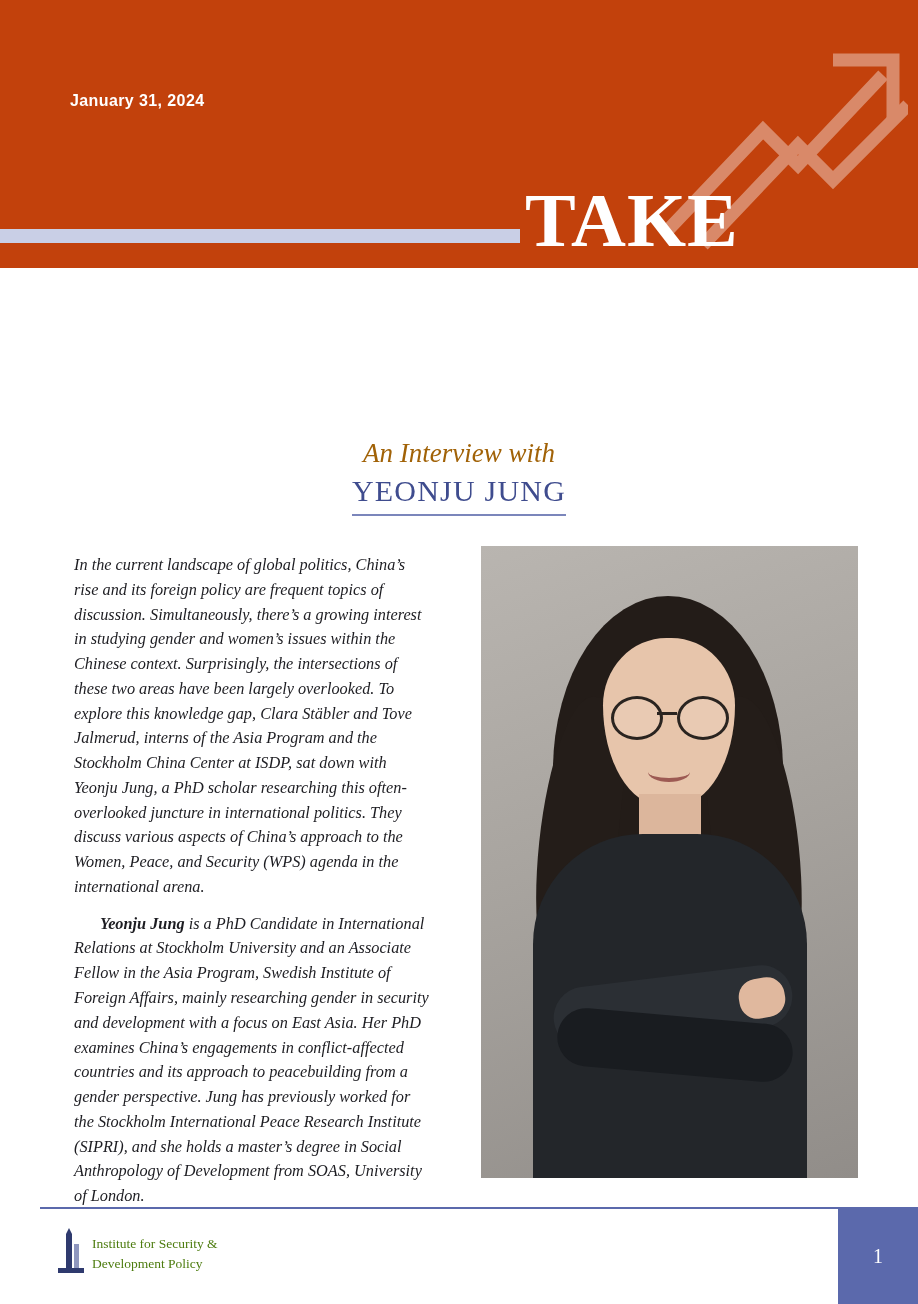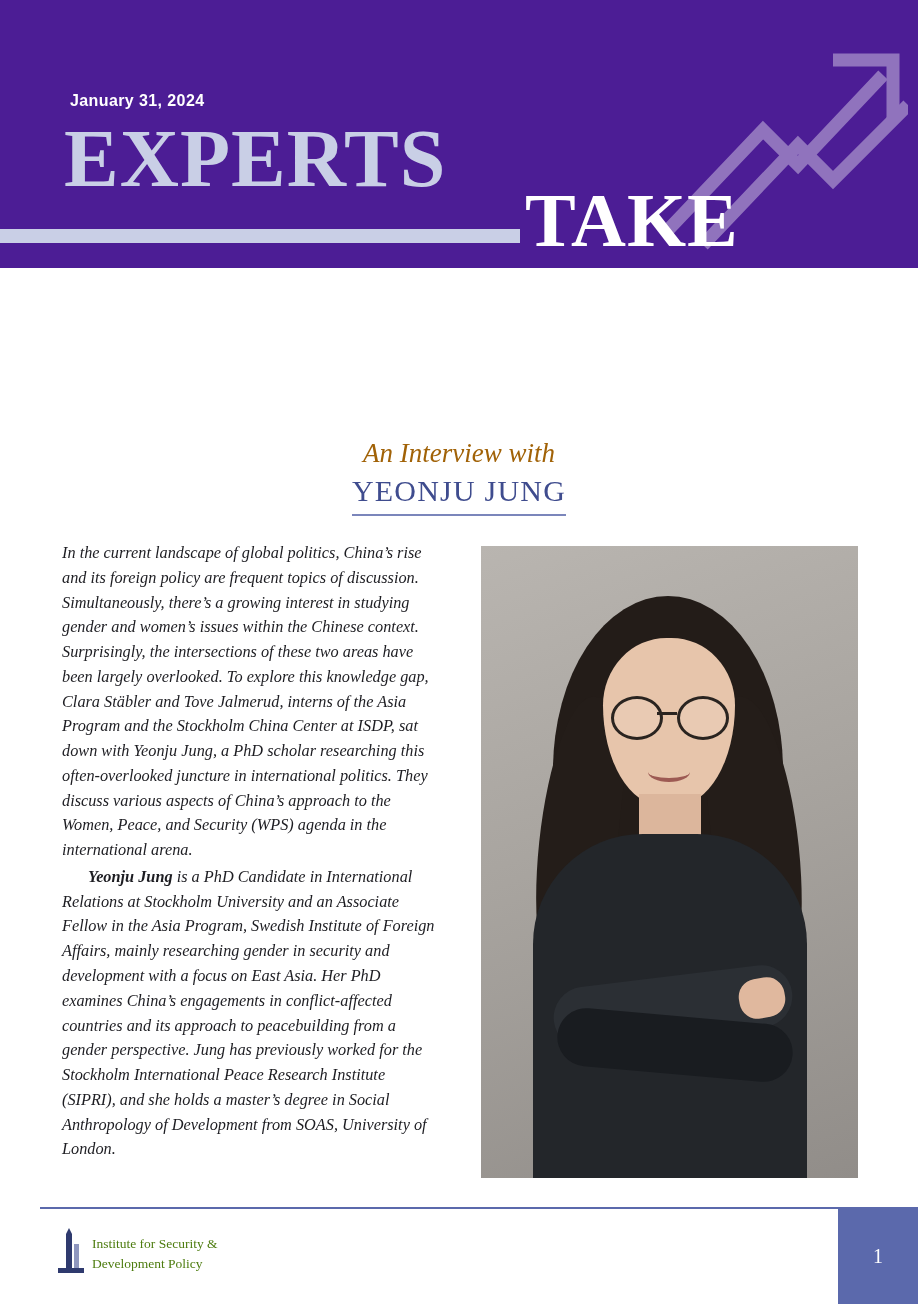--- a/index.html
+++ b/index.html
@@ -14,21 +14,21 @@
     font-family: "Liberation Serif", serif;
     overflow: hidden;
   }
 
   
   .header {
     position: absolute;
     left: 0; top: 0;
     width: 918px;
     height: 268px;
-    background: #4c1d95;
+    background: #c2410c;
     overflow: hidden;
   }
   .header .arrows {
     position: absolute;
     right: 10px;
     top: 0px;
     width: 260px;
     height: 250px;
     opacity: 0.38;
   }
@@ -121,21 +121,21 @@
     left: 62px;
     top: 541px;
     width: 380px;
     font-family: "Liberation Serif", serif;
     font-style: italic;
     font-size: 16.3px;
     line-height: 1.52;
     color: #1d1d22;
     text-align: left;
   }
-  .body-col p { margin: 0; }
+  .body-col p { margin: 12px; }
   .body-col p.indented { text-indent: 26px; margin-top: 2px; }
   .body-col .lead-name { font-weight: bold; font-style: italic; }
 
   
   .portrait {
     position: absolute;
     left: 481px;
     top: 546px;
     width: 377px;
     height: 632px;
@@ -282,21 +282,20 @@
 
 <div class="header">
   <svg class="arrows" viewBox="0 0 260 250" xmlns="http://www.w3.org/2000/svg">
     <g fill="none" stroke="#ffffff" stroke-width="13">
       <path d="M20 230 L115 130 L150 165 L235 75"></path>
       <path d="M185 60 L245 60 L245 120"></path>
       <path d="M55 245 L150 145 L185 180 L260 105"></path>
     </g>
   </svg>
   <div class="date">January 31, 2024</div>
-  <div class="masthead-experts">EXPERTS</div>
   <div class="masthead-take">TAKE</div>
   <div class="masthead-rule"></div>
 </div>
 
 <div class="title">
 </div>
 
 <div class="interview-with">An Interview with</div>
 
 <div class="guest-name-wrap">

